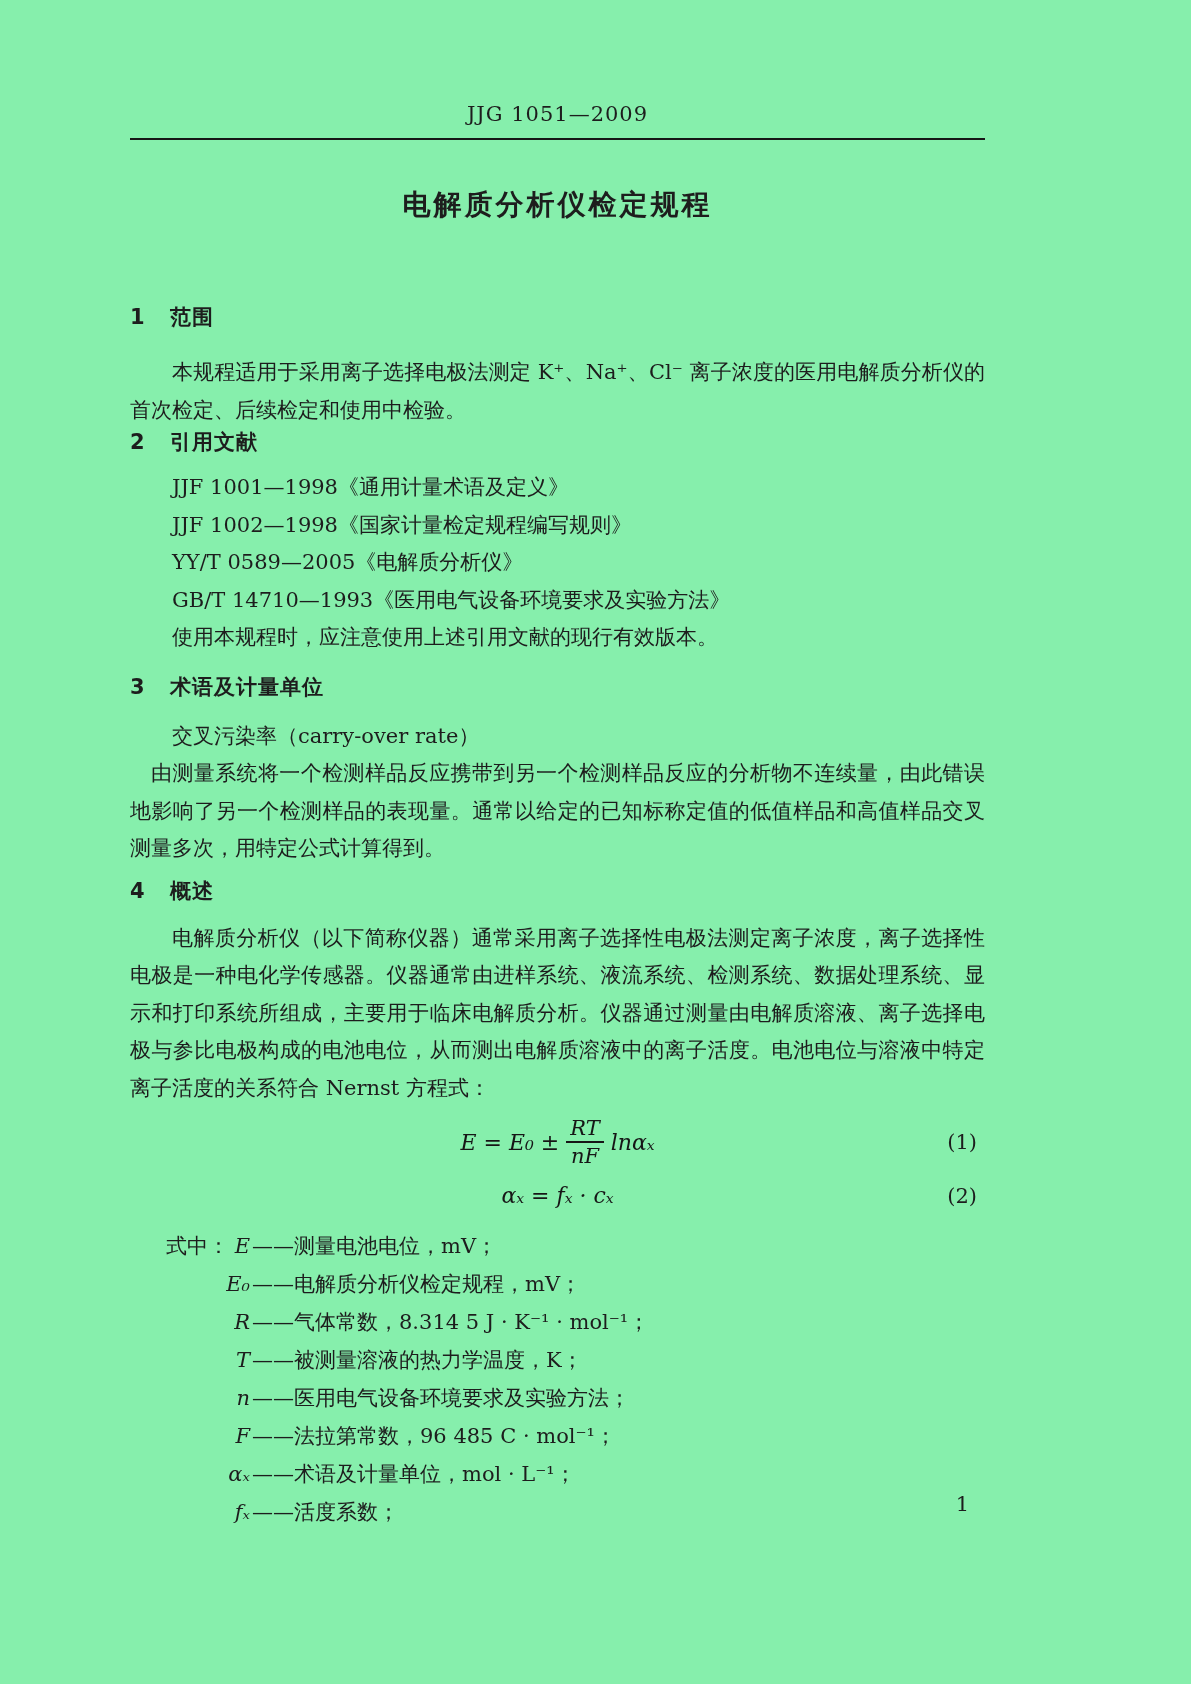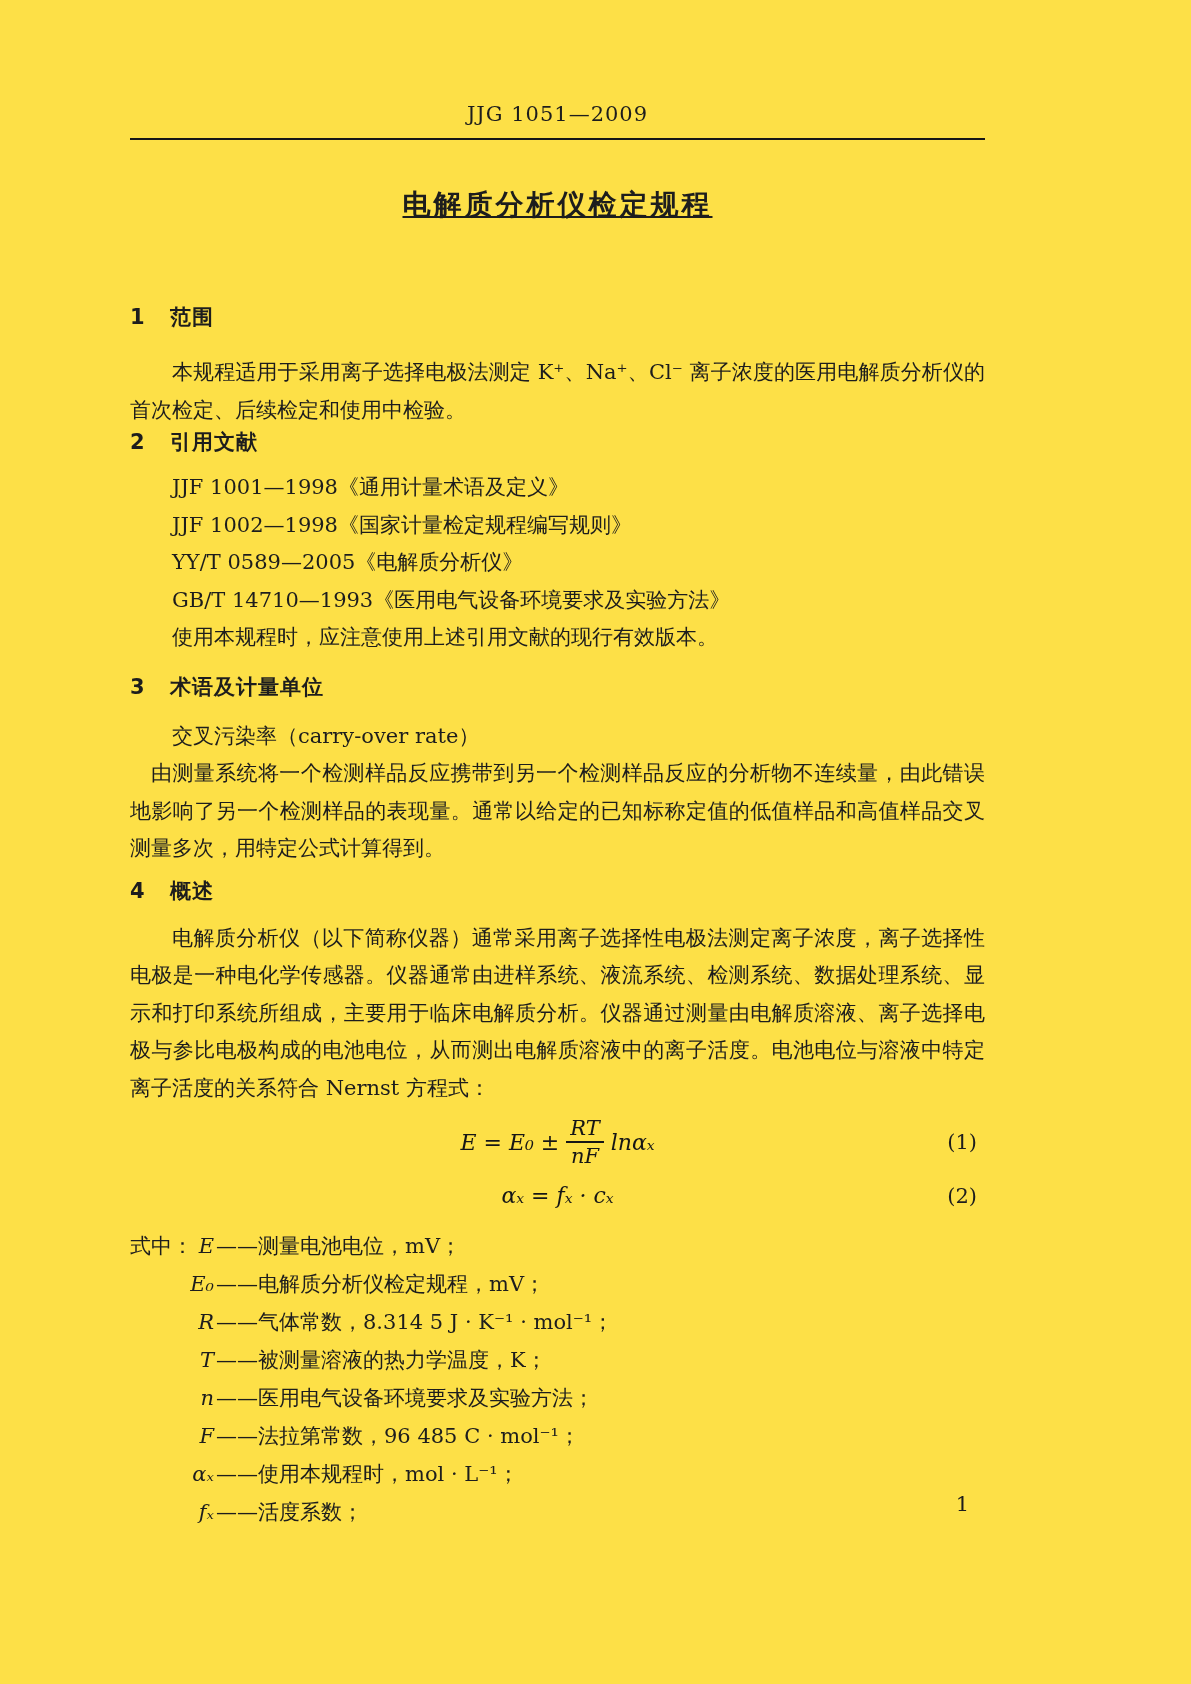--- a/index.html
+++ b/index.html
@@ -1,25 +1,25 @@
 <!DOCTYPE html>
 <html><head>
 <meta charset="utf-8">
 <style>
   html,body{margin:0;padding:0;background:#ffffff;}
   .page{
-    position:relative;width:1191px;height:1684px;background:#fde047;
+    position:relative;width:1191px;height:1684px;background:#86efac;
     padding:103px 206px 0 130px;box-sizing:border-box;color:#1d1d1d;
     font-family:"DejaVu Serif","Liberation Serif",serif;overflow:hidden;
   }
   .doc-number{text-align:center;font-size:21px;line-height:22px;letter-spacing:1px;}
   .rule{height:0;border-bottom:2.5px solid #161616;margin-top:13px;}
   .title{
     margin:48px 0 0 0;text-align:center;font-size:28px;line-height:34px;font-weight:700;
-    font-family:"DejaVu Sans","Liberation Sans",sans-serif;letter-spacing:3px;text-decoration:underline;
+    font-family:"DejaVu Sans","Liberation Sans",sans-serif;letter-spacing:3px;
   }
   .sec-heading{
     font-family:"DejaVu Sans","Liberation Sans",sans-serif;font-weight:700;
     font-size:21px;line-height:26px;letter-spacing:1px;
   }
   .sh1{margin-top:82px;}
   .sh2{}
   .sh3{margin-top:10px;}
   .sh4{margin-top:10px;}
   .sec-num{display:inline-block;min-width:40px;}
@@ -35,21 +35,21 @@
     margin-top:8px;font-size:22px;color:#161616;
   }
   .f2{margin-top:12px;line-height:30px;}
   .math{font-style:italic;}
   .eq-num{position:absolute;right:8px;top:50%;transform:translateY(-50%);font-size:21px;font-style:normal;color:#1d1d1d;}
   .frac{display:inline-flex;flex-direction:column;align-items:center;margin:0 6px;font-size:21px;}
   .frac .num{line-height:26px;padding:0 5px;}
   .frac .den{line-height:26px;padding:0 5px;border-top:2px solid #161616;}
   .def-list{margin-top:16px;}
   .def-row{display:flex;font-size:21px;line-height:38px;}
-  .def-label{flex:none;width:54px;white-space:nowrap;}
+  .def-label{flex:none;width:54px;white-space:nowrap;margin-left:36px;}
   .def-symbol{flex:none;width:30px;text-align:right;font-style:italic;}
   .def-text{flex:1;padding-left:2px;text-align:left;}
   .page-num{position:absolute;top:1492px;right:222px;font-size:21px;}
 </style>
 </head>
 <body>
 
 <div class="page">
 
   <div class="doc-number">JJG 1051—2009</div>
@@ -126,21 +126,21 @@
       <span class="def-text">——医用电气设备环境要求及实验方法；</span>
     </div>
     <div class="def-row">
       <span class="def-label"></span>
       <span class="def-symbol">F</span>
       <span class="def-text">——法拉第常数，96 485 C · mol⁻¹；</span>
     </div>
     <div class="def-row">
       <span class="def-label"></span>
       <span class="def-symbol">αₓ</span>
-      <span class="def-text">——使用本规程时，mol · L⁻¹；</span>
+      <span class="def-text">——术语及计量单位，mol · L⁻¹；</span>
     </div>
     <div class="def-row">
       <span class="def-label"></span>
       <span class="def-symbol">fₓ</span>
       <span class="def-text">——活度系数；</span>
     </div>
   </div>
 
   <div class="page-num">1</div>
 

